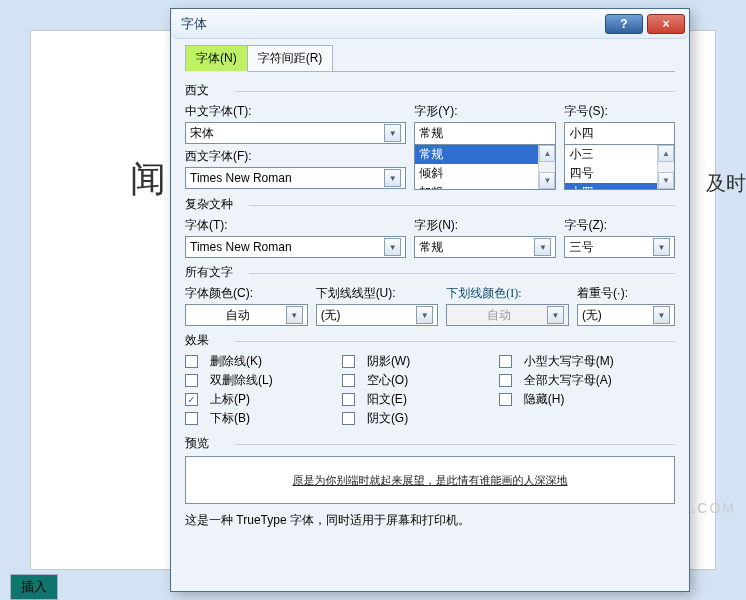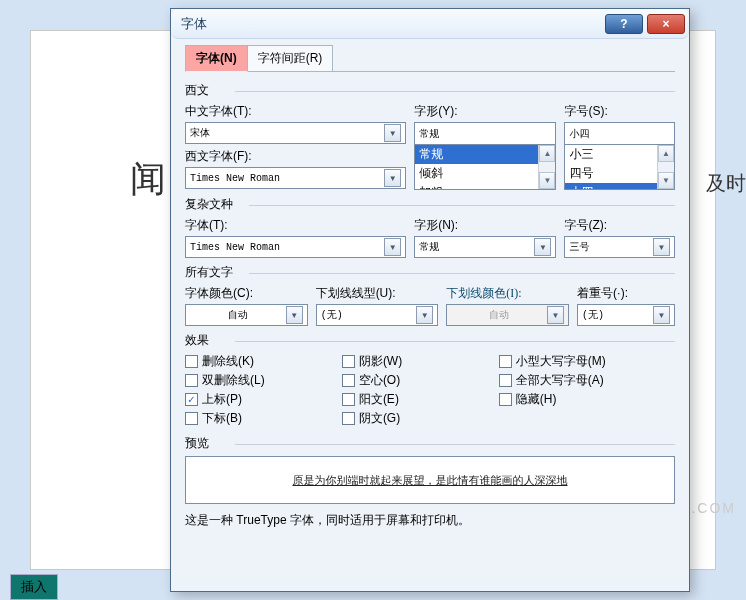--- a/index.html
+++ b/index.html
@@ -102,24 +102,23 @@
   }
   .tab {
     padding: 4px 10px;
     border: 1px solid #a9b8c9;
     margin-right: -1px;
     margin-bottom: -1px;
     background: #f7fafd;
     position: relative;
   }
   .tab.active {
-    background: #fca5a5;
+    background: #bef264;
     border-bottom: 1px solid #eef3f9;
     z-index: 2;
-    font-weight: bold;
   }
   .group-label {
     font-size: 12px;
     margin-bottom: 4px;
     position: relative;
   }
   .group-label::after {
     content: "";
     position: absolute;
     left: 50px;
@@ -133,21 +132,21 @@
   .lbl { font-size: 12px; margin-bottom: 2px; }
   .combo {
     height: 22px;
     border: 1px solid #7a8ea6;
     background: #fff;
     display: flex;
     align-items: center;
     padding: 0 4px;
     position: relative;
   }
-  .combo .val { flex: 1; font-size: 10px; overflow: hidden; white-space: nowrap; font-family: Liberation Mono, monospace; }
+  .combo .val { flex: 1; font-size: 12px; overflow: hidden; white-space: nowrap; }
   .combo .arrow, .listbox .arrow {
     width: 17px;
     height: 18px;
     border: 1px solid #8b9bb0;
     background: linear-gradient(to bottom, #f9fbfe, #dbe5f0);
     display: flex;
     align-items: center;
     justify-content: center;
     font-size: 8px;
     color: #4a5a70;
@@ -183,21 +182,21 @@
   .effects-grid {
     display: grid;
     grid-template-columns: 1fr 1fr 1.2fr;
     gap: 2px 10px;
     margin-top: 4px;
     margin-bottom: 8px;
   }
   .chk {
     display: flex;
     align-items: center;
-    gap: 4px;
+    gap: 12px;
     font-size: 12px;
   }
   .chk .box {
     width: 13px;
     height: 13px;
     border: 1px solid #6a7b92;
     background: #fff;
     display: flex;
     align-items: center;
     justify-content: center;

